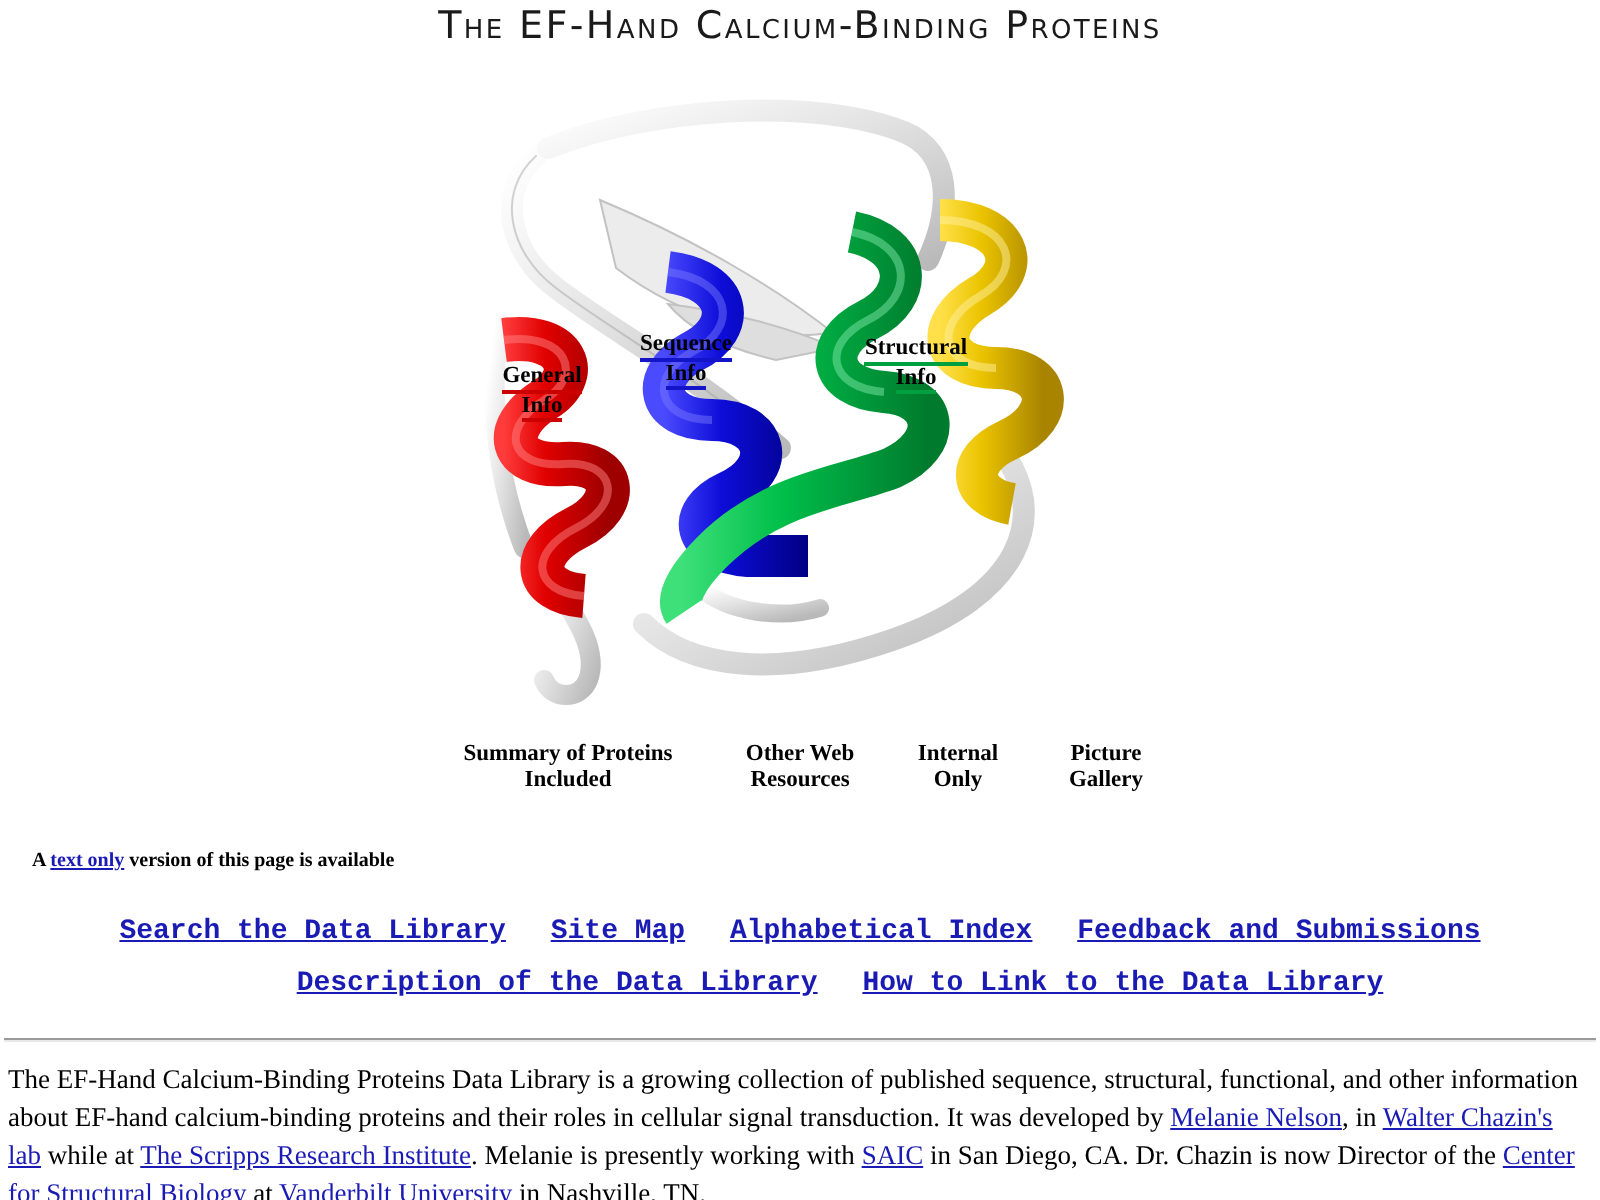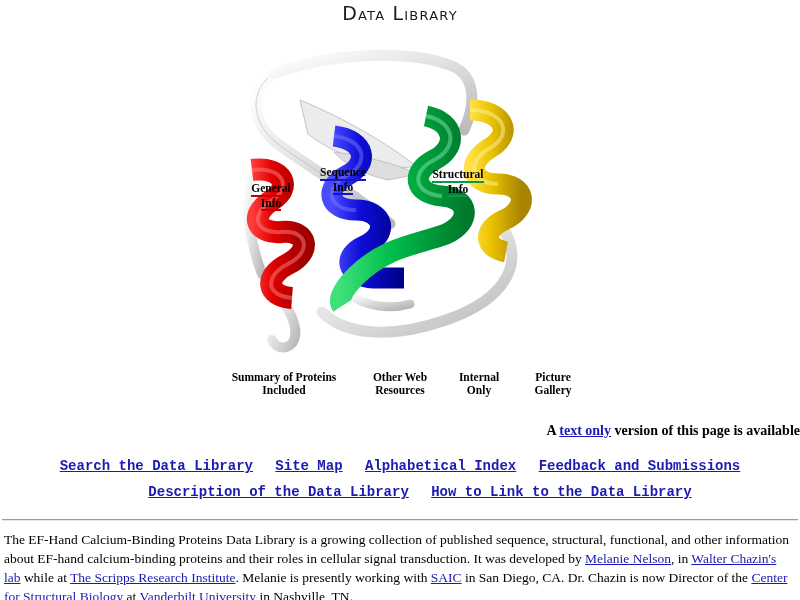--- a/index.html
+++ b/index.html
@@ -96,25 +96,26 @@
     cursor: pointer;
     white-space: nowrap;
   }
   .bot-summary { left: 214px; top: 0px;  width: 140px; }
   .bot-other   { left: 356px; top: 0px;  width: 88px;  }
   .bot-internal{ left: 446px; top: 0px;  width: 66px;  }
   .bot-picture { left: 516px; top: 0px;  width: 74px;  }
 
   
   .textonly {
-    text-align: right;
-    font-size: 14px;
+    text-align: left;
+    font-size: 10px;
     font-weight: bold;
     margin-top: 14px;
     line-height: 18px;
+    padding-left: 16px;
   }
   a.lnk {
     color: #1a1ab4;
     text-decoration: underline;
   }
 
   
   .navrow {
     text-align: center;
     font-size: 14px;
@@ -141,21 +142,21 @@
     margin: 9px 4px 0 4px;
     text-align: left;
   }
 </style>
 </head>
 <body>
 
 <div class="masthead">
 
   <div class="banner">
-    <div class="banner-line">Data Library</div>
+    <div class="banner-line">The EF-Hand Calcium-Binding Proteins</div>
   </div>
 
   <div class="ribbon-stage">
     <svg width="340" height="320" viewBox="0 0 340 320" xmlns="http://www.w3.org/2000/svg">
       <defs>
         <linearGradient id="gLoop" x1="0" y1="0" x2="1" y2="1">
           <stop offset="0%" stop-color="#ffffff"></stop>
           <stop offset="45%" stop-color="#e3e3e3"></stop>
           <stop offset="100%" stop-color="#b9b9b9"></stop>
         </linearGradient>

